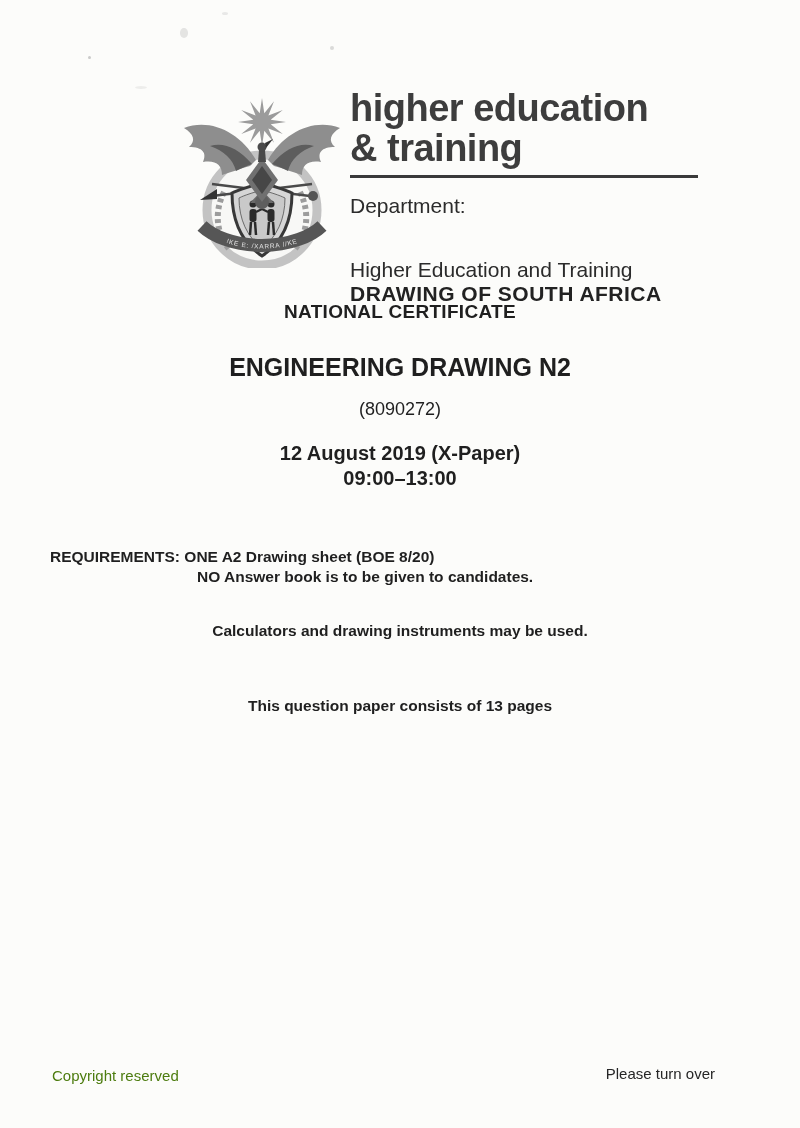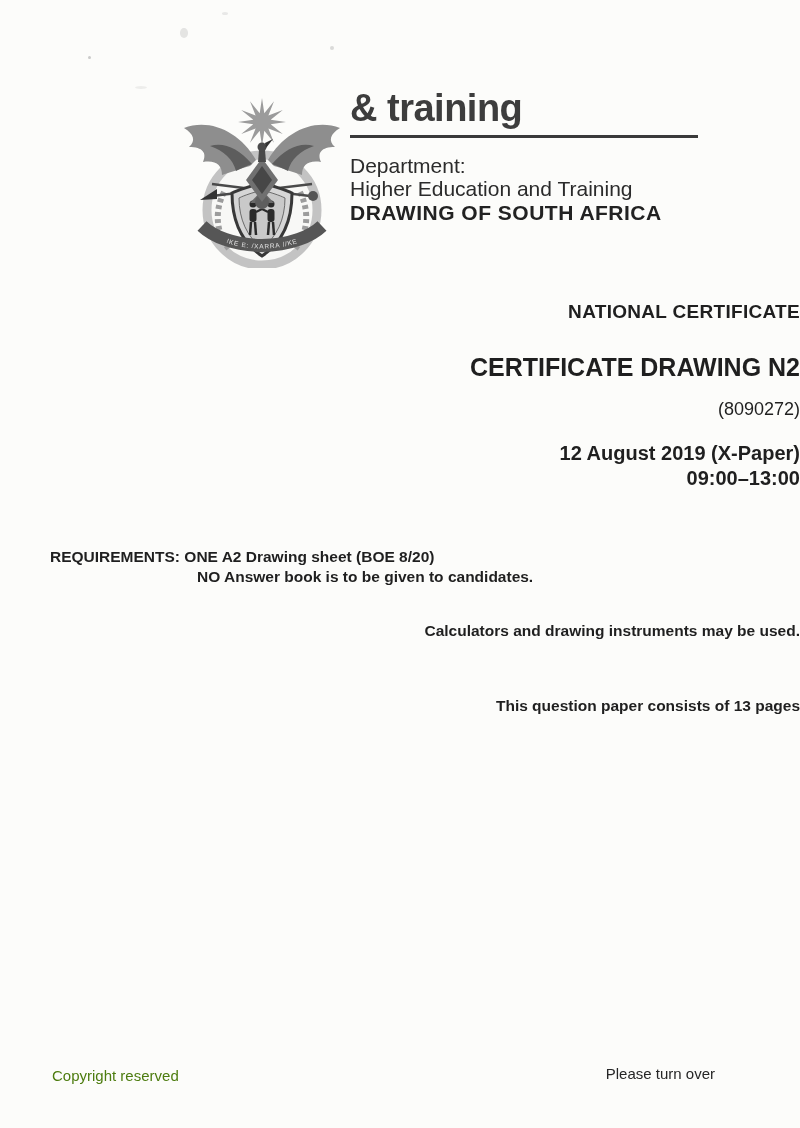--- a/index.html
+++ b/index.html
@@ -23,25 +23,25 @@
 
   
   .emblem { position: absolute; left: 176px; top: 98px; }
   .brand-text { position: absolute; left: 350px; top: 88px; width: 360px; }
   .wm-line {
     font-size: 38px; line-height: 40px; font-weight: bold;
     color: #3d3d3d; letter-spacing: -0.5px;
   }
   .brand-rule { width: 348px; height: 3px; background: #3a3a3a; margin-top: 7px; }
   .dept-label { margin-top: 16px; font-size: 21px; line-height: 23px; color: #2b2b2b; }
-  .dept-name  { font-size: 21px; line-height: 23px; color: #2b2b2b; }
+  .dept-name  { font-size: 21px; line-height: 23px; color: #2b2b2b; margin-top: 41px; }
   .country    { font-size: 21px; line-height: 25px; font-weight: bold; color: #222; letter-spacing: .5px; }
 
   
-  .centered { position: absolute; left: 0; width: 100%; text-align: right; margin: 0; }
+  .centered { position: absolute; left: 0; width: 100%; text-align: center; margin: 0; }
   .certificate { top: 301px; font-size: 19px; font-weight: bold; letter-spacing: .3px; }
   .subject     { top: 353px; font-size: 25px; font-weight: bold; }
   .paper-code  { top: 399px; font-size: 18px; font-weight: normal; }
   .datetime    { top: 441px; font-size: 20px; font-weight: bold; line-height: 25px; }
 
   
   .req1 { position: absolute; left: 50px;  top: 548px; font-size: 15.5px; font-weight: bold; }
   .req2 { position: absolute; left: 197px; top: 568px; font-size: 15.5px; font-weight: bold; }
   .note1 { top: 622px; font-size: 15.5px; font-weight: bold; }
   .note2 { top: 697px; font-size: 15.5px; font-weight: bold; }
@@ -111,31 +111,32 @@
       </g>
 
       <path d="M26,128 A70,40 0 0 0 146,128" fill="none" stroke="#565656" stroke-width="13"></path>
       <path id="motto-arc" d="M27,132 A70,40 0 0 0 145,132" fill="none"></path>
       <text font-size="6.5" fill="#e3e3e3" letter-spacing="0.8" font-family="Liberation Sans, sans-serif">
         <textPath href="#motto-arc" startOffset="50%" text-anchor="middle">!KE E: /XARRA //KE</textPath>
       </text>
     </svg>
 
     <div class="brand-text">
+      <div class="wm-line">higher education</div>
       <div class="wm-line">&amp; training</div>
       <div class="brand-rule"></div>
       <div class="dept-label">Department:</div>
       <div class="dept-name">Higher Education and Training</div>
       <div class="country">DRAWING OF SOUTH AFRICA</div>
     </div>
   </header>
 
   <main>
     <h1 class="centered certificate">NATIONAL CERTIFICATE</h1>
-    <h2 class="centered subject">CERTIFICATE DRAWING N2</h2>
+    <h2 class="centered subject">ENGINEERING DRAWING N2</h2>
     <div class="centered paper-code">(8090272)</div>
     <div class="centered datetime">
       <div>12 August 2019 (X-Paper)</div>
       <div>09:00–13:00</div>
     </div>
 
     <div class="req1">REQUIREMENTS: ONE A2 Drawing sheet (BOE 8/20)</div>
     <div class="req2">NO Answer book is to be given to candidates.</div>
     <div class="centered note1">Calculators and drawing instruments may be used.</div>
     <div class="centered note2">This question paper consists of 13 pages</div>

